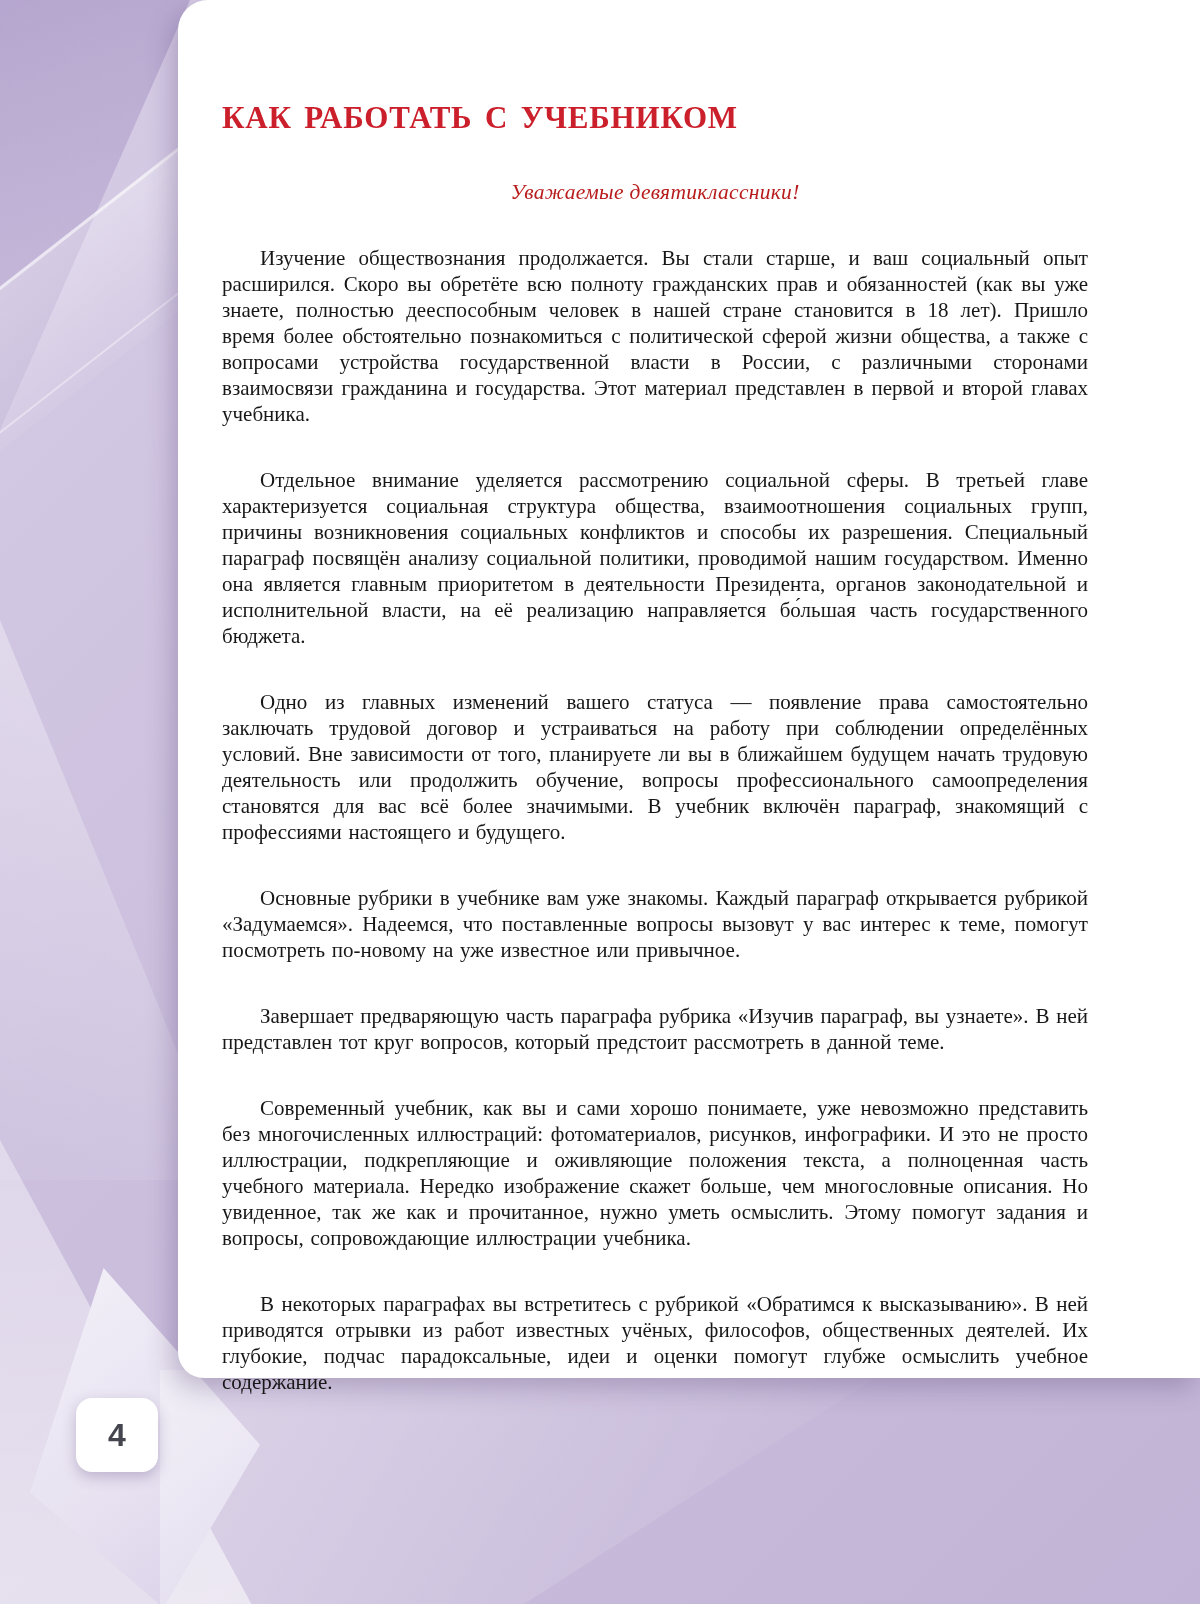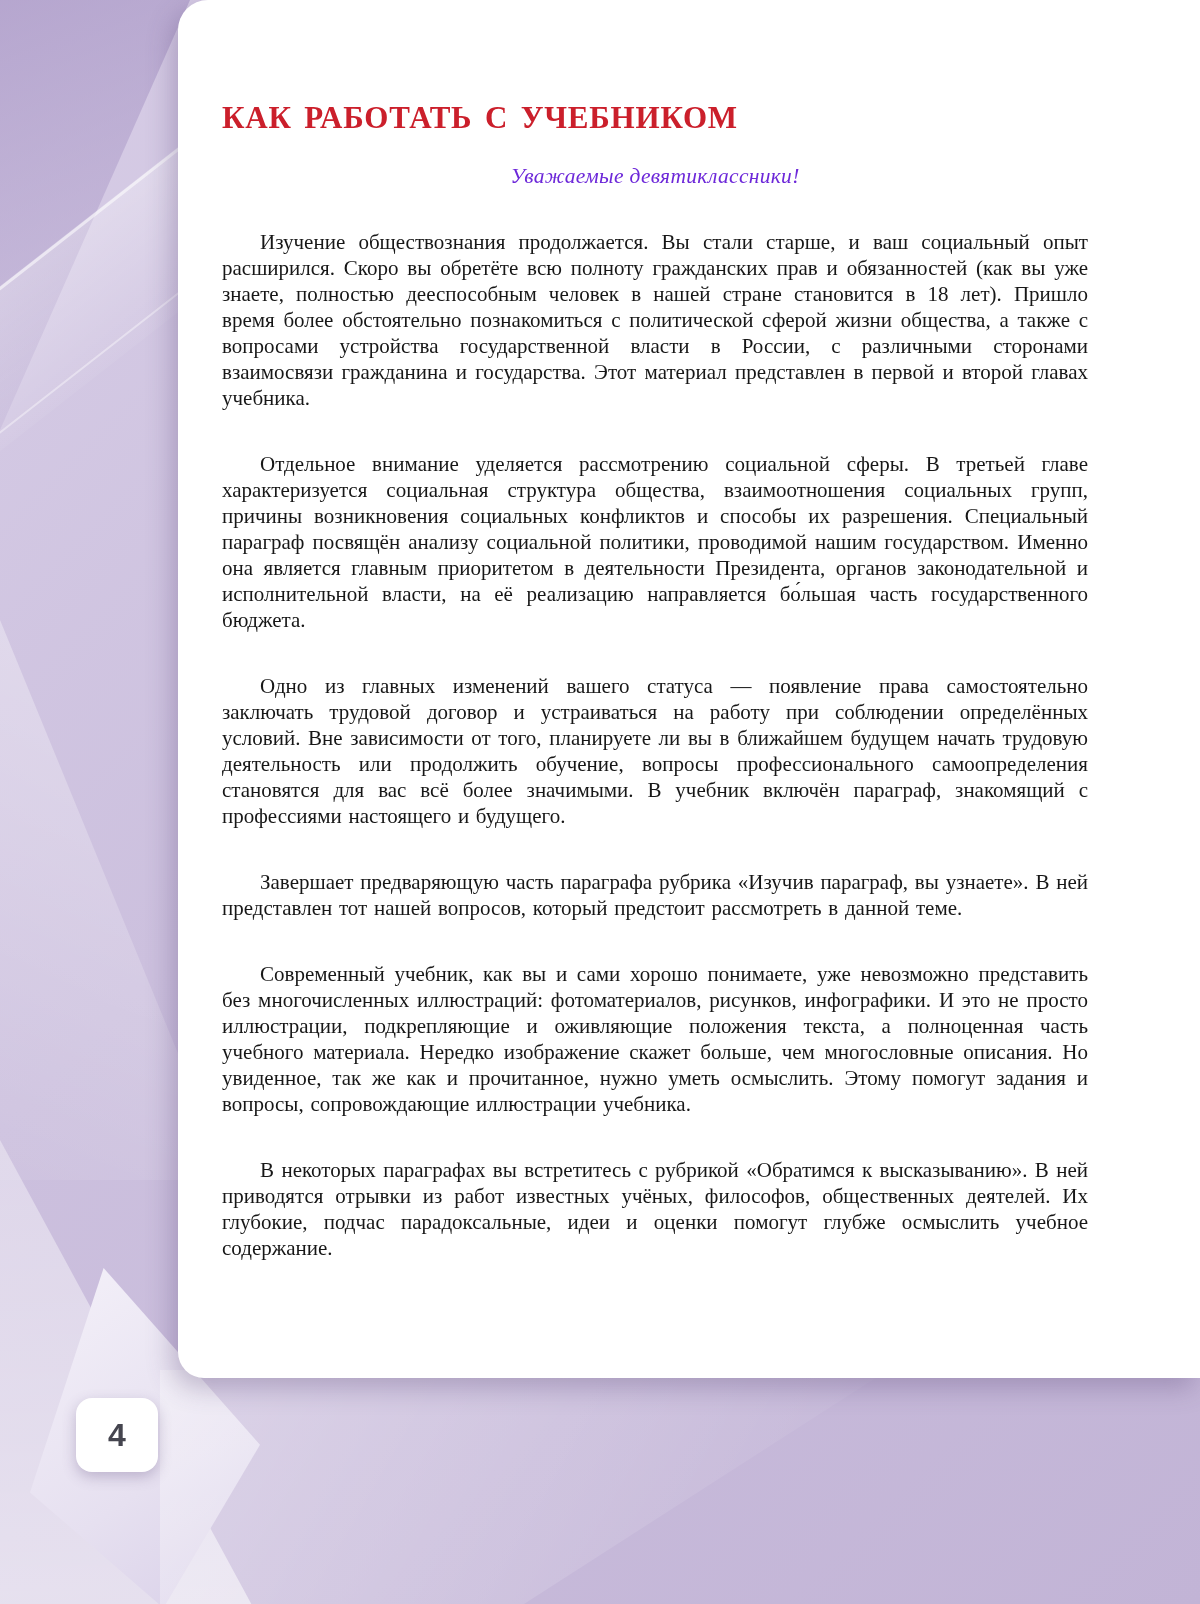--- a/index.html
+++ b/index.html
@@ -70,29 +70,29 @@
     border-radius: 30px 0 0 26px;
     box-shadow: -6px 10px 26px rgba(80,60,110,0.30);
     padding: 100px 112px 60px 44px;
   }
 
   .doc-title {
     font-size: 31px;
     font-weight: 700;
     letter-spacing: 0.8px;
     color: #cb1f2b;
-    margin-bottom: 28px;
+    margin-bottom: 44px;
     word-spacing: 4px;
   }
 
   .doc-subtitle {
     text-align: center;
     font-style: italic;
     font-size: 21.5px;
-    color: #6d28d9;
+    color: #b91c1c;
     margin-bottom: 6px;
     letter-spacing: 0.3px;
   }
 
   .doc-body p {
     font-size: 21px;
     line-height: 26px;
     color: #171717;
     text-align: justify;
     text-indent: 38px;
@@ -131,21 +131,22 @@
 <div class="bg-shape shape-paper"></div>
 <div class="bg-shape shape-bottom-band"></div>
 
 <div class="page">
   <h1 class="doc-title">КАК РАБОТАТЬ С УЧЕБНИКОМ</h1>
   <div class="doc-subtitle">Уважаемые девятиклассники!</div>
   <div class="doc-body">
     <p>Изучение обществознания продолжается. Вы стали старше, и ваш социальный опыт расширился. Скоро вы обретёте всю полноту гражданских прав и обязанностей (как вы уже знаете, полностью дееспособным человек в нашей стране становится в 18 лет). Пришло время более обстоятельно познакомиться с политической сферой жизни общества, а также с вопросами устройства государственной власти в России, с различными сторонами взаимосвязи гражданина и государства. Этот материал представлен в первой и второй главах учебника.</p>
     <p>Отдельное внимание уделяется рассмотрению социальной сферы. В третьей главе характеризуется социальная структура общества, взаимоотношения социальных групп, причины возникновения социальных конфликтов и способы их разрешения. Специальный параграф посвящён анализу социальной политики, проводимой нашим государством. Именно она является главным приоритетом в деятельности Президента, органов законодательной и исполнительной власти, на её реализацию направляется бо́льшая часть государственного бюджета.</p>
     <p>Одно из главных изменений вашего статуса — появление права самостоятельно заключать трудовой договор и устраиваться на работу при соблюдении определённых условий. Вне зависимости от того, планируете ли вы в ближайшем будущем начать трудовую деятельность или продолжить обучение, вопросы профессионального самоопределения становятся для вас всё более значимыми. В учебник включён параграф, знакомящий с профессиями настоящего и будущего.</p>
-    <p>Завершает предваряющую часть параграфа рубрика «Изучив параграф, вы узнаете». В ней представлен тот нашей вопросов, который предстоит рассмотреть в данной теме.</p>
+    <p>Основные рубрики в учебнике вам уже знакомы. Каждый параграф открывается рубрикой «Задумаемся». Надеемся, что поставленные вопросы вызовут у вас интерес к теме, помогут посмотреть по-новому на уже известное или привычное.</p>
+    <p>Завершает предваряющую часть параграфа рубрика «Изучив параграф, вы узнаете». В ней представлен тот круг вопросов, который предстоит рассмотреть в данной теме.</p>
     <p>Современный учебник, как вы и сами хорошо понимаете, уже невозможно представить без многочисленных иллюстраций: фотоматериалов, рисунков, инфографики. И это не просто иллюстрации, подкрепляющие и оживляющие положения текста, а полноценная часть учебного материала. Нередко изображение скажет больше, чем многословные описания. Но увиденное, так же как и прочитанное, нужно уметь осмыслить. Этому помогут задания и вопросы, сопровождающие иллюстрации учебника.</p>
     <p>В некоторых параграфах вы встретитесь с рубрикой «Обратимся к высказыванию». В ней приводятся отрывки из работ известных учёных, философов, общественных деятелей. Их глубокие, подчас парадоксальные, идеи и оценки помогут глубже осмыслить учебное содержание.</p>
   </div>
 </div>
 
 <div class="page-number-badge">
   <span>4</span>
 </div>
 
 </body></html>

